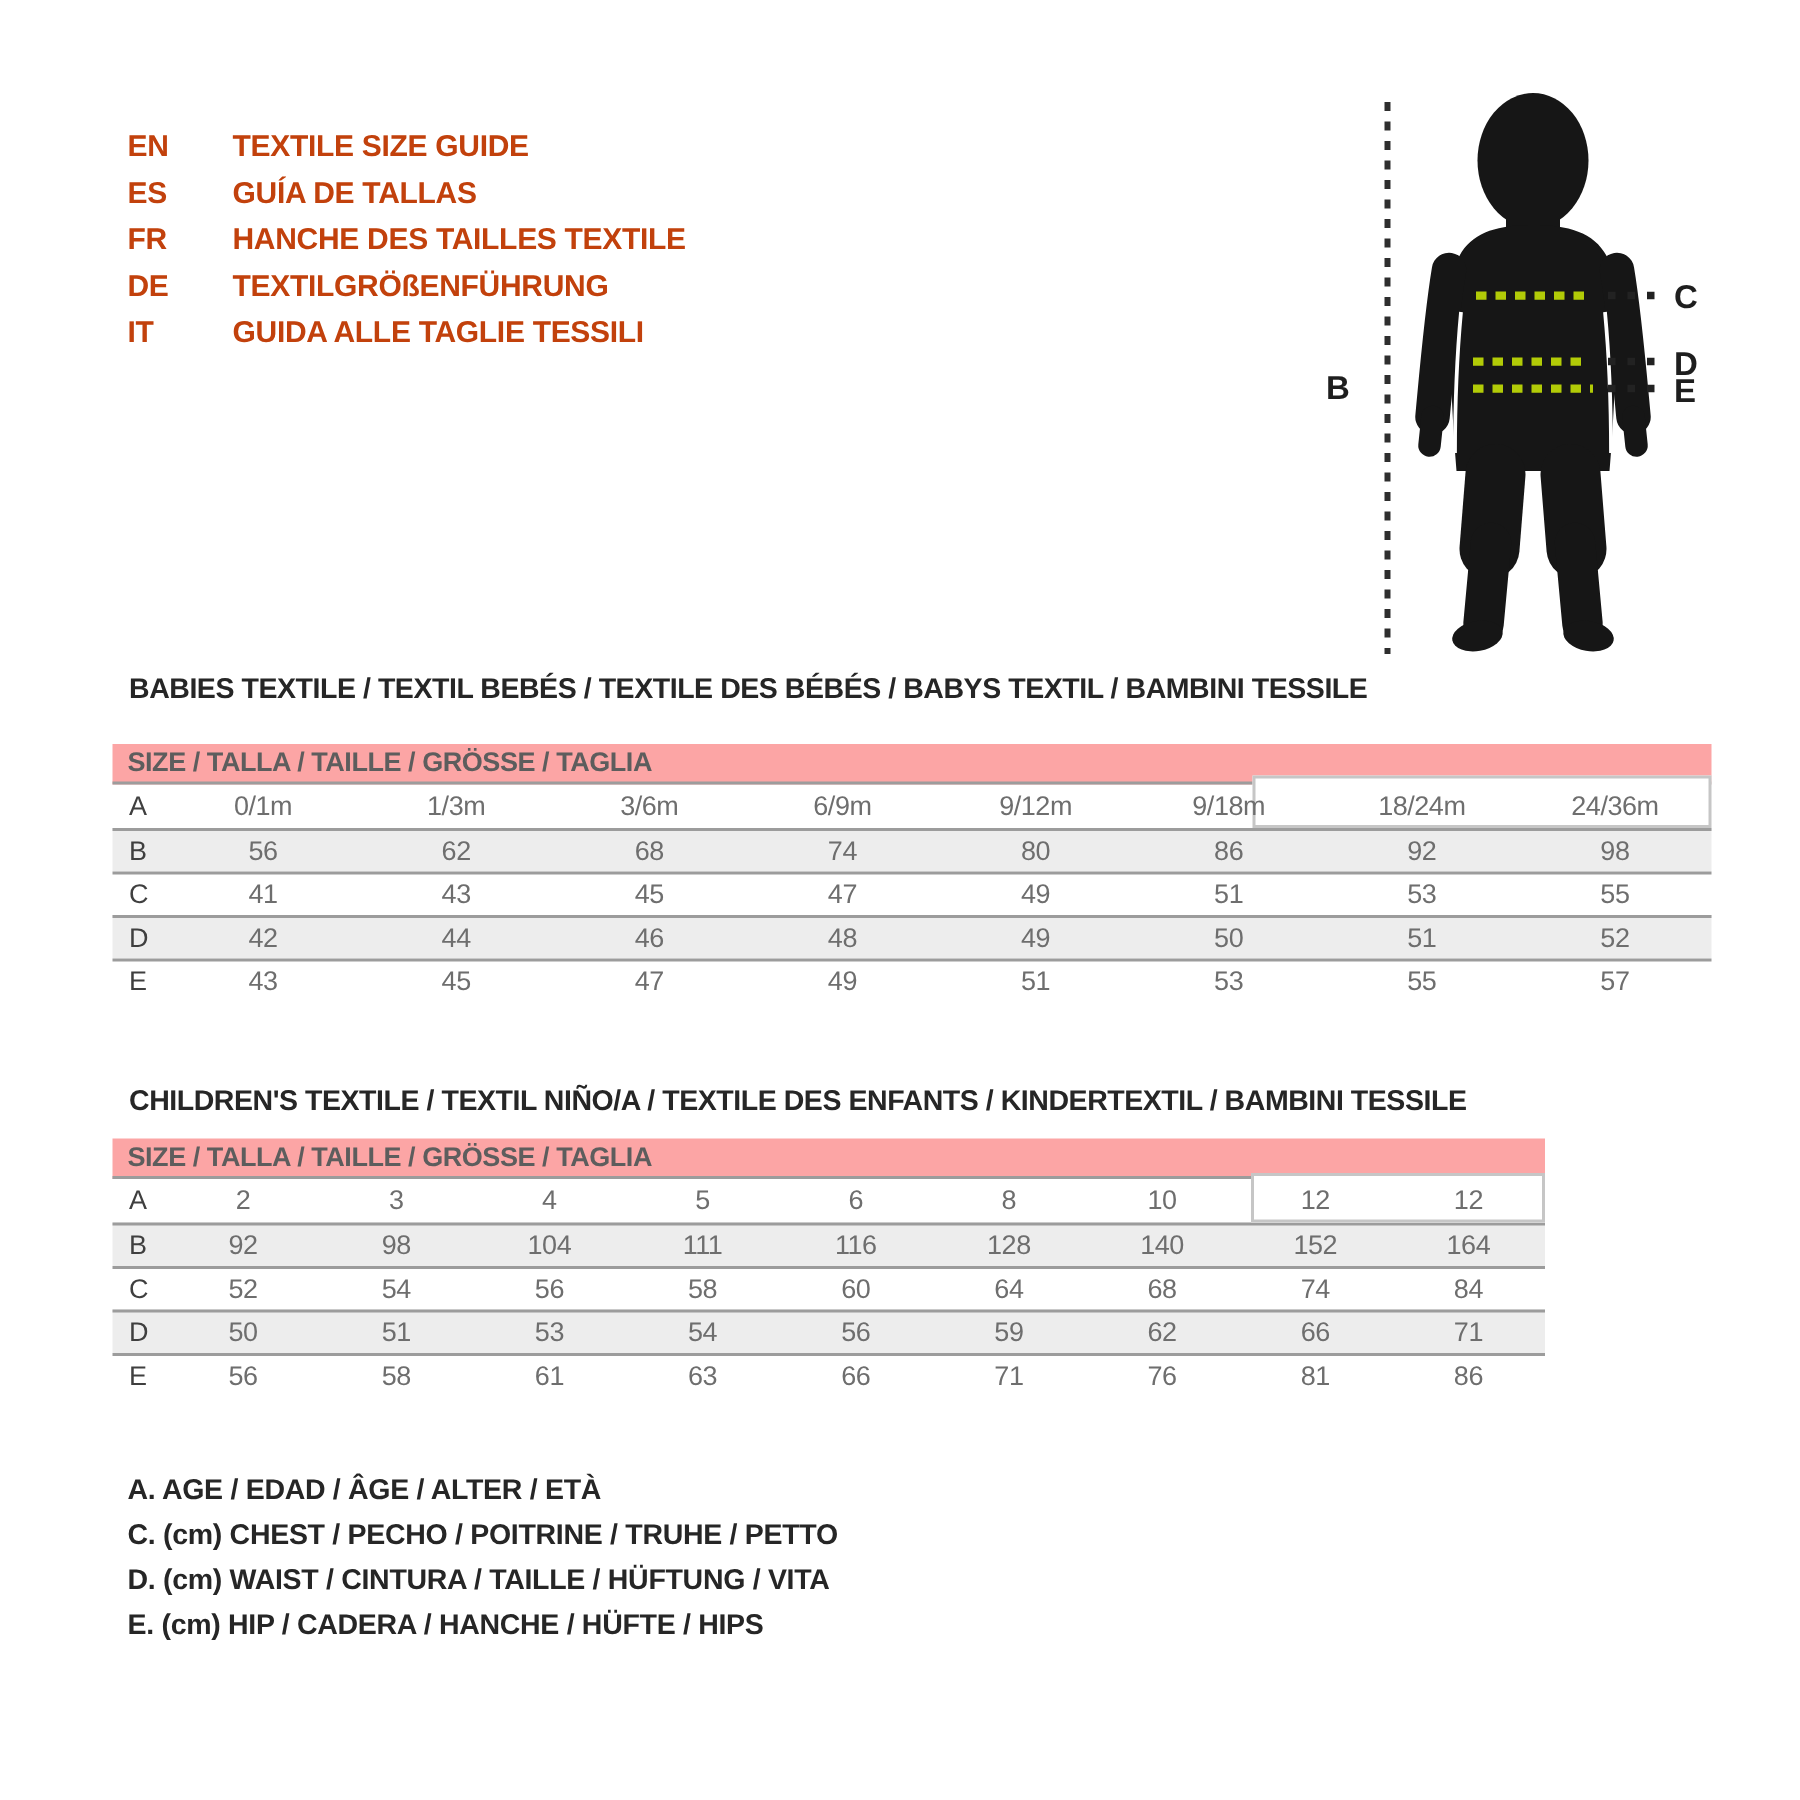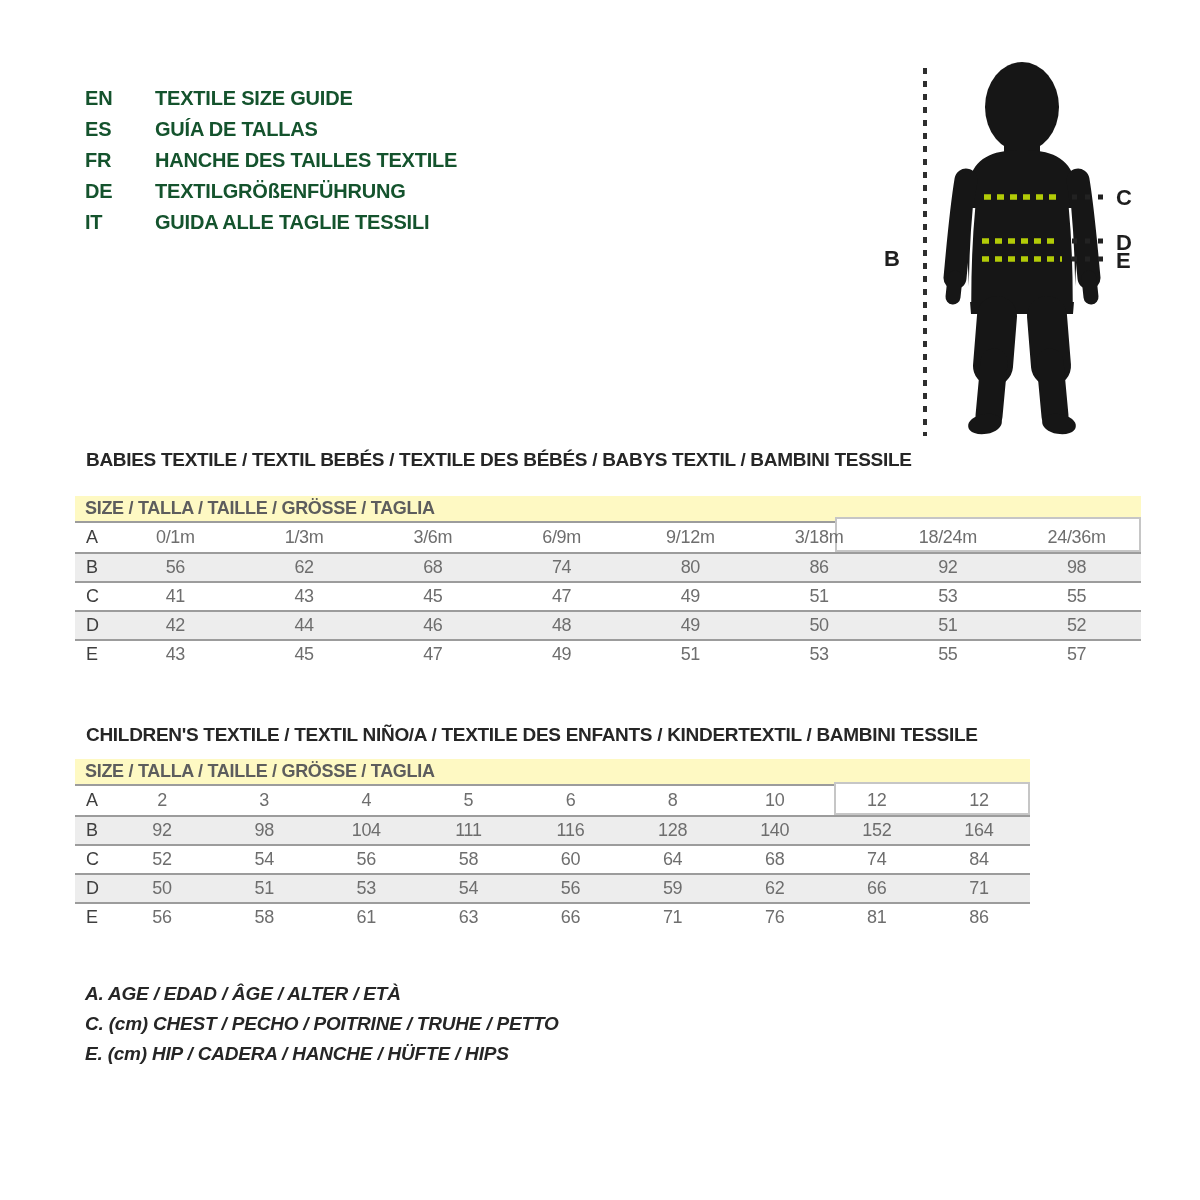--- a/index.html
+++ b/index.html
@@ -10,61 +10,61 @@
     position:relative;
     overflow:hidden;
     -webkit-font-smoothing:antialiased;
   }
   .abs{position:absolute;}
 
   
   .lang-list{left:85px;top:83px;}
   .lang-row{display:grid;grid-template-columns:70px auto;height:31px;line-height:31px;}
   .lang-code,.lang-title{
-    font-size:20px;font-weight:bold;color:#14532d;letter-spacing:-0.2px;white-space:nowrap;
+    font-size:20px;font-weight:bold;color:#c2410c;letter-spacing:-0.2px;white-space:nowrap;
   }
 
   
   .figure{left:870px;top:50px;}
   .figure text{font-family:"Liberation Sans",sans-serif;font-size:22px;font-weight:bold;fill:#1e1e1e;}
 
   
   .section-heading{
     font-size:19px;font-weight:bold;color:#262626;letter-spacing:-0.3px;white-space:nowrap;
   }
   .babies-heading{left:86px;top:449px;}
   .children-heading{left:86px;top:724px;}
 
   
   .size-table{position:absolute;}
   #babiesTable{left:75px;top:496px;width:1066px;}
   #childrenTable{left:75px;top:759px;width:955px;}
   .bar{
-    height:25px;line-height:25px;background:#fef9c3;
+    height:25px;line-height:25px;background:#fca5a5;
     border-bottom:2px solid #9c9c9c;
     padding-left:10px;
     font-size:18px;font-weight:bold;color:#5d5d5d;letter-spacing:-0.3px;
   }
   .trow{display:grid;height:27px;line-height:26px;border-top:2px solid #9c9c9c;font-size:18px;}
   .trow.first{border-top:none;height:29px;line-height:28px;}
   .trow.stripe{background:#ededed;}
   #babiesTable .trow{grid-template-columns:36px repeat(8,1fr);}
   #childrenTable .trow{grid-template-columns:36px repeat(9,1fr);}
   .rlabel{text-align:left;padding-left:11px;color:#3f3f3f;}
   .cell{text-align:center;color:#6e6e6e;letter-spacing:-0.3px;}
   .overlay{
     position:absolute;background:#ffffff;border:2px solid #c6c6c6;box-sizing:border-box;
   }
   .overlay.babies{left:760px;top:21px;width:306px;height:35px;}
   .overlay.children{left:759px;top:23px;width:196px;height:33px;}
   .trow .rlabel,.trow .cell{position:relative;z-index:3;}
   .overlay{z-index:1;}
 
   
-  .legend{left:85px;top:979px;font-style:italic;}
+  .legend{left:85px;top:979px;}
   .legend-line{
     font-size:19px;font-weight:bold;color:#262626;height:30px;line-height:30px;
     letter-spacing:-0.2px;white-space:nowrap;
   }
 </style>
 </head>
 <body>
 
 <div class="abs lang-list" id="langList">
     <div class="lang-row">
@@ -128,21 +128,21 @@
 <div class="size-table" id="babiesTable">
   <div class="bar">SIZE / TALLA / TAILLE / GRÖSSE / TAGLIA</div>
   <div class="overlay babies"></div>
 <div class="trow first">
       <div class="rlabel">A</div>
       <div class="cell">0/1m</div>
       <div class="cell">1/3m</div>
       <div class="cell">3/6m</div>
       <div class="cell">6/9m</div>
       <div class="cell">9/12m</div>
-      <div class="cell">3/18m</div>
+      <div class="cell">9/18m</div>
       <div class="cell">18/24m</div>
       <div class="cell">24/36m</div>
     </div>
     <div class="trow stripe">
       <div class="rlabel">B</div>
       <div class="cell">56</div>
       <div class="cell">62</div>
       <div class="cell">68</div>
       <div class="cell">74</div>
       <div class="cell">80</div>
@@ -248,14 +248,15 @@
       <div class="cell">71</div>
       <div class="cell">76</div>
       <div class="cell">81</div>
       <div class="cell">86</div>
     </div>
   </div>
 
 <div class="abs legend" id="legendList">
     <div class="legend-line">A. AGE / EDAD / ÂGE / ALTER / ETÀ</div>
     <div class="legend-line">C. (cm) CHEST / PECHO / POITRINE / TRUHE / PETTO</div>
+    <div class="legend-line">D. (cm) WAIST / CINTURA / TAILLE / HÜFTUNG / VITA</div>
     <div class="legend-line">E. (cm) HIP / CADERA / HANCHE / HÜFTE / HIPS</div>
   </div>
 
 </body></html>

